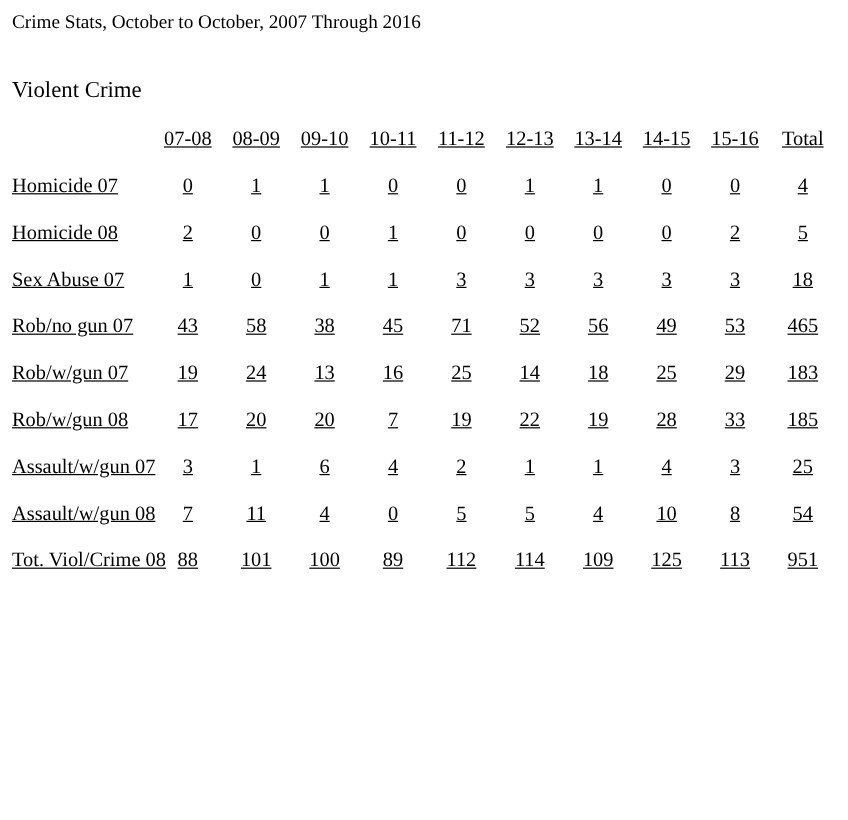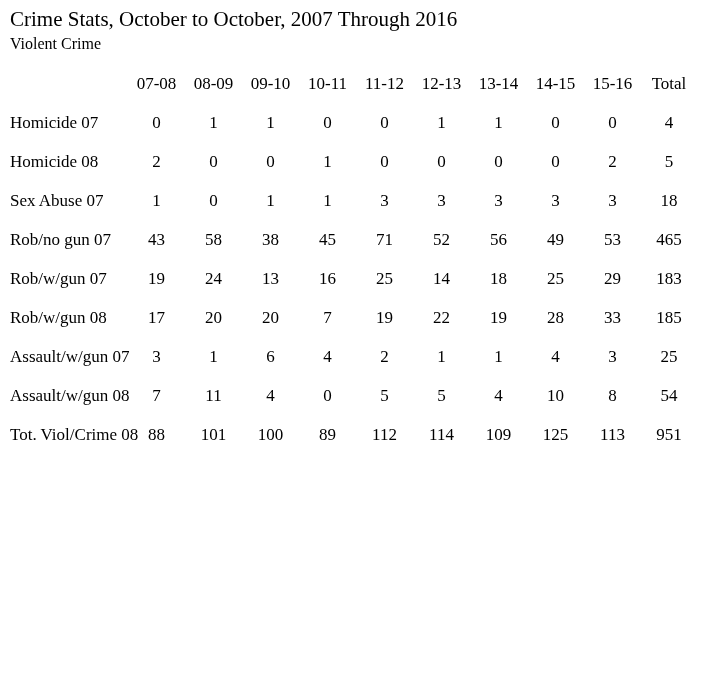--- a/index.html
+++ b/index.html
@@ -12,35 +12,36 @@
     height: 683px;
     overflow: hidden;
     font-family: "Liberation Serif", "DejaVu Serif", serif;
     color: #000000;
     -webkit-font-smoothing: antialiased;
   }
   .page {
     padding: 8px 10px 0 10px;
   }
   .title {
-    font-size: 21px;
+    font-size: 16px;
     line-height: 22px;
     white-space: nowrap;
   }
   .subtitle {
-    font-size: 16px;
+    font-size: 19px;
     line-height: 22px;
-    margin-top: 3px;
+    margin-top: 35px;
     white-space: nowrap;
   }
   table.crime-table {
     border-collapse: collapse;
     table-layout: fixed;
     width: 687px;
     margin-top: 9px;
+    text-decoration: underline;
   }
   table.crime-table th,
   table.crime-table td {
     font-weight: normal;
     font-size: 17px;
     padding: 0;
     height: 39px;
     vertical-align: middle;
     text-align: center;
     white-space: nowrap;

